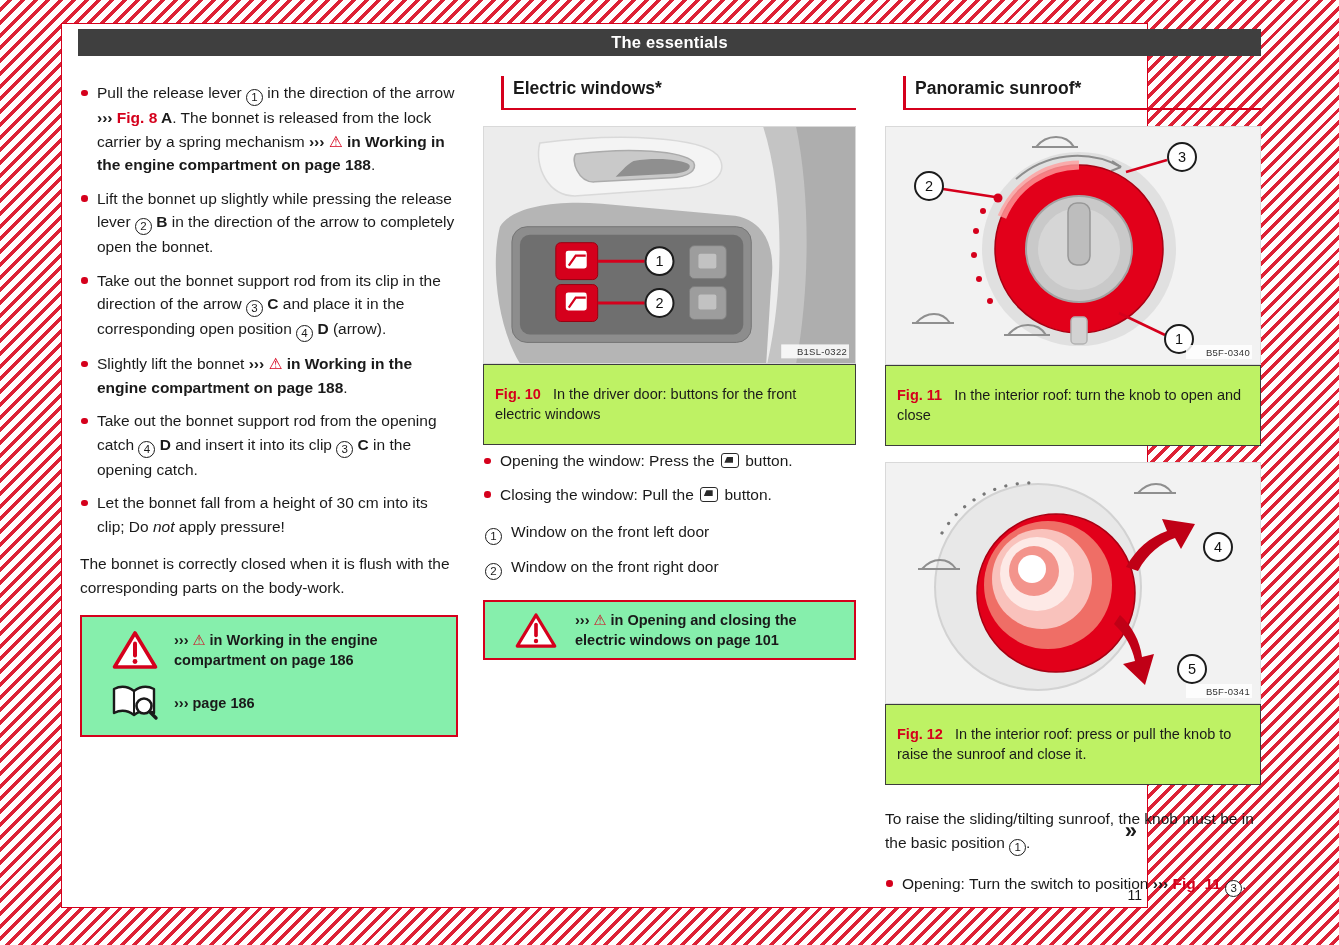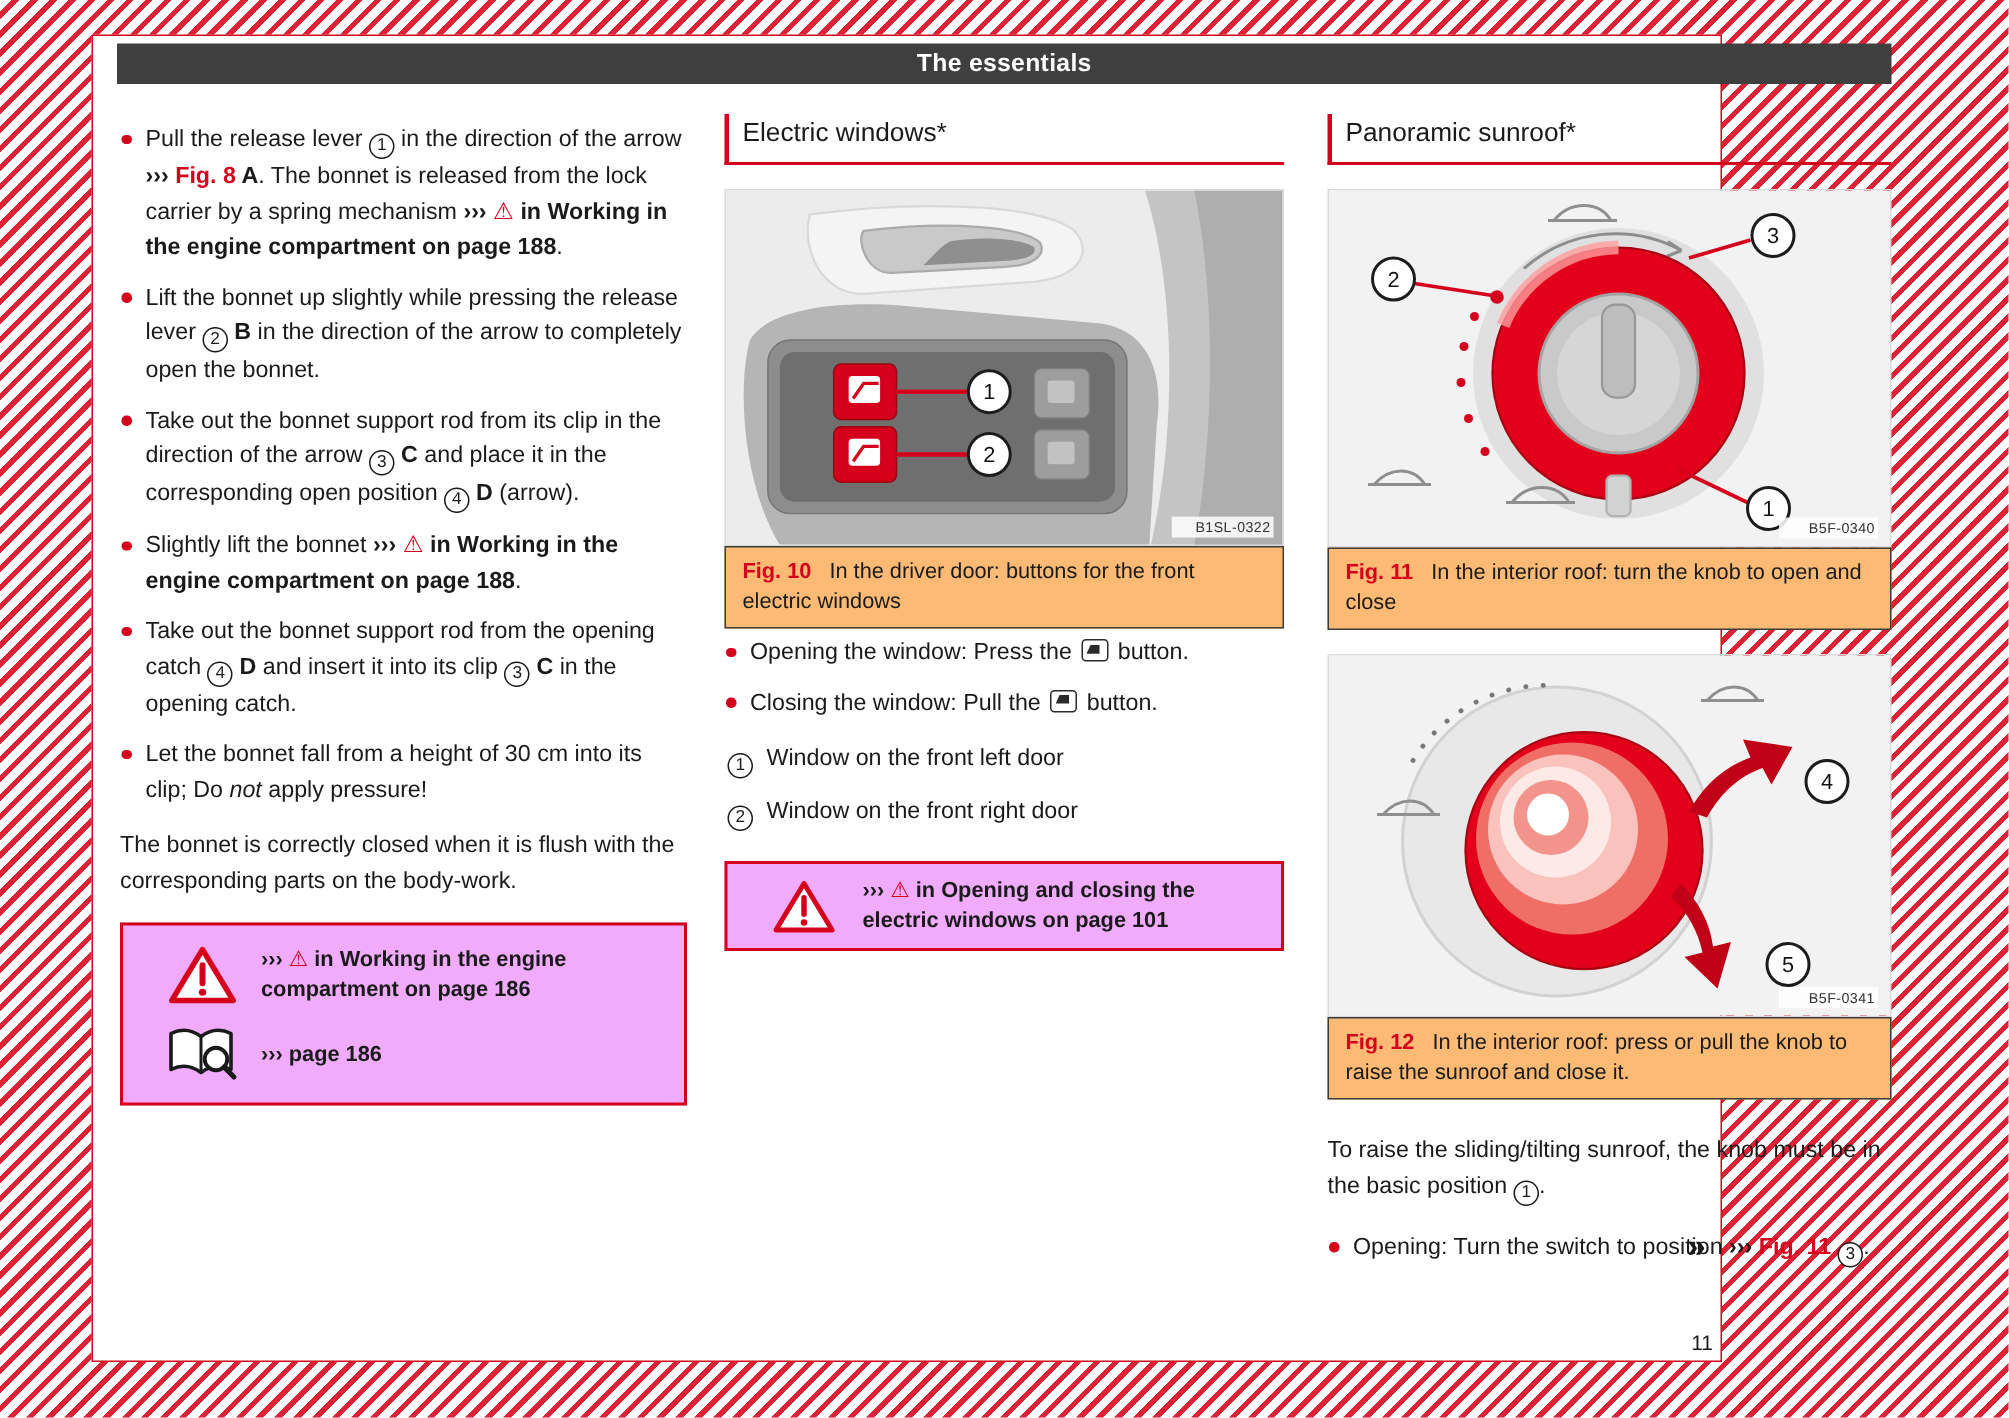--- a/index.html
+++ b/index.html
@@ -17,40 +17,41 @@
   .topbar{
     position:absolute;left:16px;top:5px;width:1183px;height:27px;
     background:var(--header_bg,#3f3f3f);color:#fff;font-weight:bold;font-size:16.5px;
     display:flex;align-items:center;justify-content:center;letter-spacing:.2px;
   }
   .col{position:absolute;font-size:15.5px;line-height:23.5px;}
   .col-left{left:18px;top:57px;width:378px;}
   .col-mid{left:421px;top:52px;width:373px;}
   .col-right{left:823px;top:52px;width:376px;}
   .colheading{
-    font-size:17.5px;font-weight:normal;line-height:22px;
+    font-size:17.5px;font-weight:bold;line-height:22px;
     border-left:3px solid var(--red,#d5001c);border-bottom:2px solid var(--red,#d5001c);
     padding:1px 0 9px 9px;
+    margin-left:18px;
   }
   ul.bullets{list-style:none;}
   ul.bullets li{position:relative;padding-left:17px;margin-bottom:10px;}
   ul.bullets li::before{content:"";position:absolute;left:1px;top:8.5px;width:6.5px;height:6.5px;border-radius:50%;background:var(--red,#d5001c);}
   .subheading{font-size:16px;font-weight:bold;margin:16px 0 12px;}
   .para{margin:14px 0;}
-  .warnbox{border:2px solid var(--red,#d5001c);padding:13px 14px;background:#f0abfc;}
+  .warnbox{border:2px solid var(--red,#d5001c);padding:13px 14px;background:#86efac;}
   .warnbox.compact{padding:8px 12px;margin-top:20px;min-height:58px;display:flex;align-items:center;}
   .warnbox.compact .warnrow{margin:0;width:100%;}
   .warnrow{display:flex;align-items:center;}
   .warnrow + .warnrow{margin-top:14px;}
   .warnicon{flex:0 0 78px;display:flex;justify-content:center;align-items:center;}
   .warntext{font-weight:bold;font-size:14.5px;line-height:20px;}
   .fig{margin-top:16px;}
   .figimg{line-height:0;}
   .figsvg{display:block;width:100%;height:auto;border:1px solid #d9d9d9;}
-  .figcap{border:1px solid #3c3c3c;padding:7px 11px;font-size:14.5px;line-height:19.5px;min-height:52px;background:#fdba74;}
+  .figcap{border:1px solid #3c3c3c;padding:20px 11px;font-size:14.5px;line-height:19.5px;min-height:52px;background:#bef264;}
   .figlabel{color:var(--red,#d5001c);font-weight:bold;margin-right:12px;}
   .numitem{margin:0 0 10px 2px;}
   .numitem .seg-circ{margin-right:9px;}
   .mt20{margin-top:4px;}
   .mt14{margin-top:14px;}
   .mt16{margin-top:16px;}
   .mt22{margin-top:22px;margin-bottom:0;}
   .seg-b{font-weight:bold;}
   .seg-r{color:var(--red,#d5001c);font-weight:bold;}
   .seg-i{font-style:italic;}

